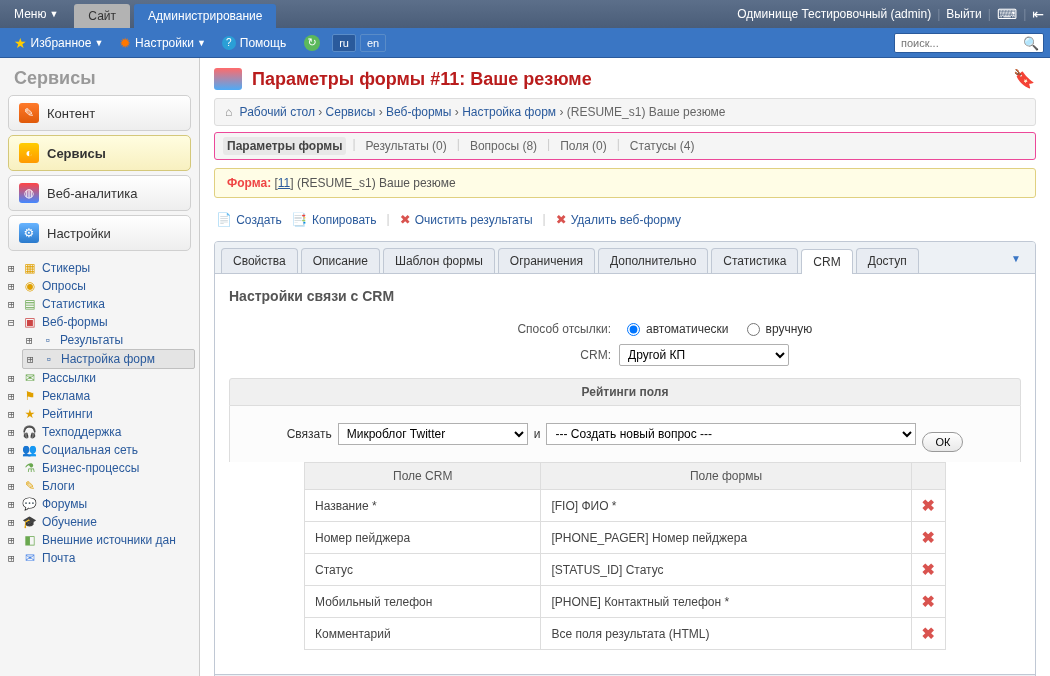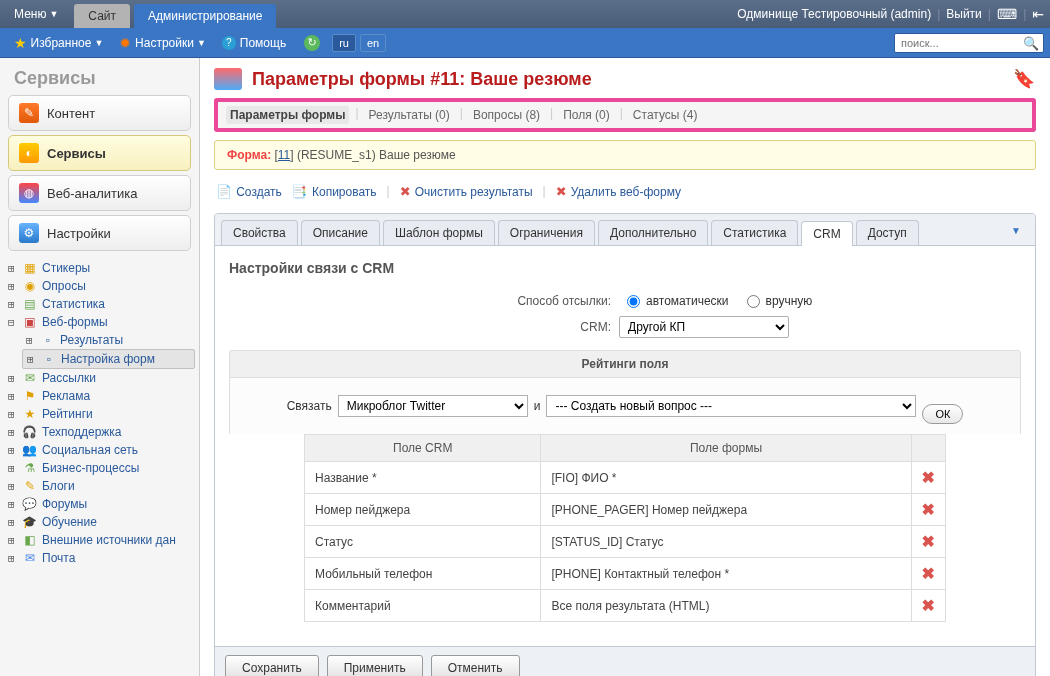--- a/index.html
+++ b/index.html
@@ -54,21 +54,21 @@
 .page-head { display: flex; align-items: center; margin-bottom: 8px; }
 .page-head .phicon { width: 28px; height: 22px; background: linear-gradient(#ff6b6b, #4dabf7); border-radius: 3px; margin-right: 10px; position: relative; }
 .page-head h1 { font-size: 18px; font-weight: bold; color: #b91c1c; }
 .page-head .extra { margin-left: auto; }
 .page-head .extra-ico { font-size: 18px; cursor: pointer; color: #d4a017; }
 
 .breadcrumb { background: #f5f5f5; border: 1px solid #ddd; border-radius: 3px; padding: 6px 10px; font-size: 12px; color: #666; margin-bottom: 6px; }
 .breadcrumb a { color: #2a5a9c; text-decoration: none; }
 .breadcrumb .bico { color: #888; margin-right: 4px; }
 
-.subtabs { display: flex; background: #f5f5f5; border: 4px solid #ec4899; border-radius: 3px; padding: 4px 8px; margin-bottom: 8px; font-size: 12px; }
+.subtabs { display: flex; background: #f5f5f5; border: 1px solid #ec4899; border-radius: 3px; padding: 4px 8px; margin-bottom: 8px; font-size: 12px; }
 .subtabs .st { cursor: pointer; color: #666; padding: 2px 4px; }
 .subtabs .st.active { font-weight: bold; color: #444; background: #e8e8e8; border-radius: 3px; }
 .subtabs .divider { color: #ccc; margin: 0 6px; }
 
 .form-info { background: #fffde6; border: 1px solid #e0d080; border-radius: 3px; padding: 7px 12px; margin-bottom: 8px; font-size: 12px; color: #555; }
 .form-info b { color: #ef4444; }
 .form-info a { color: #2a5a9c; text-decoration: underline; }
 
 .toolbar { display: flex; gap: 10px; padding: 6px 2px; margin-bottom: 8px; font-size: 12px; }
 .toolbar .tbtn { display: flex; align-items: center; cursor: pointer; color: #2a5a9c; }
@@ -264,20 +264,28 @@
     </div>
   </div>
 
   <div class="content">
     <div class="page-head">
       <div class="phicon"></div>
       <h1>Параметры формы #11: Ваше резюме</h1>
       <div class="extra"><span class="extra-ico">🔖</span></div>
     </div>
 
+    <div class="breadcrumb">
+      <span class="bico">⌂</span>
+      <a>Рабочий стол</a> ›
+      <a>Сервисы</a> ›
+      <a>Веб-формы</a> ›
+      <a>Настройка форм</a> ›
+      <span>(RESUME_s1) Ваше резюме</span>
+    </div>
 
     <div class="subtabs">
       <span class="st active">Параметры формы</span>
       <span class="divider">|</span>
       <span class="st">Результаты (0)</span>
       <span class="divider">|</span>
       <span class="st">Вопросы (8)</span>
       <span class="divider">|</span>
       <span class="st">Поля (0)</span>
       <span class="divider">|</span>

